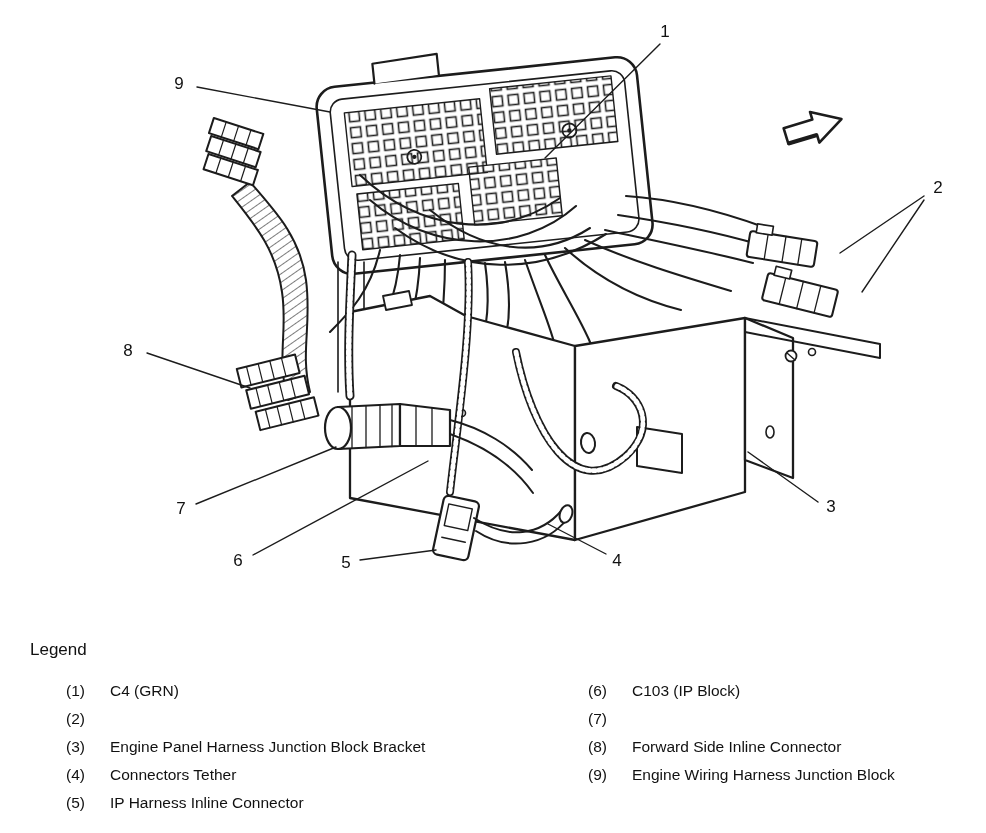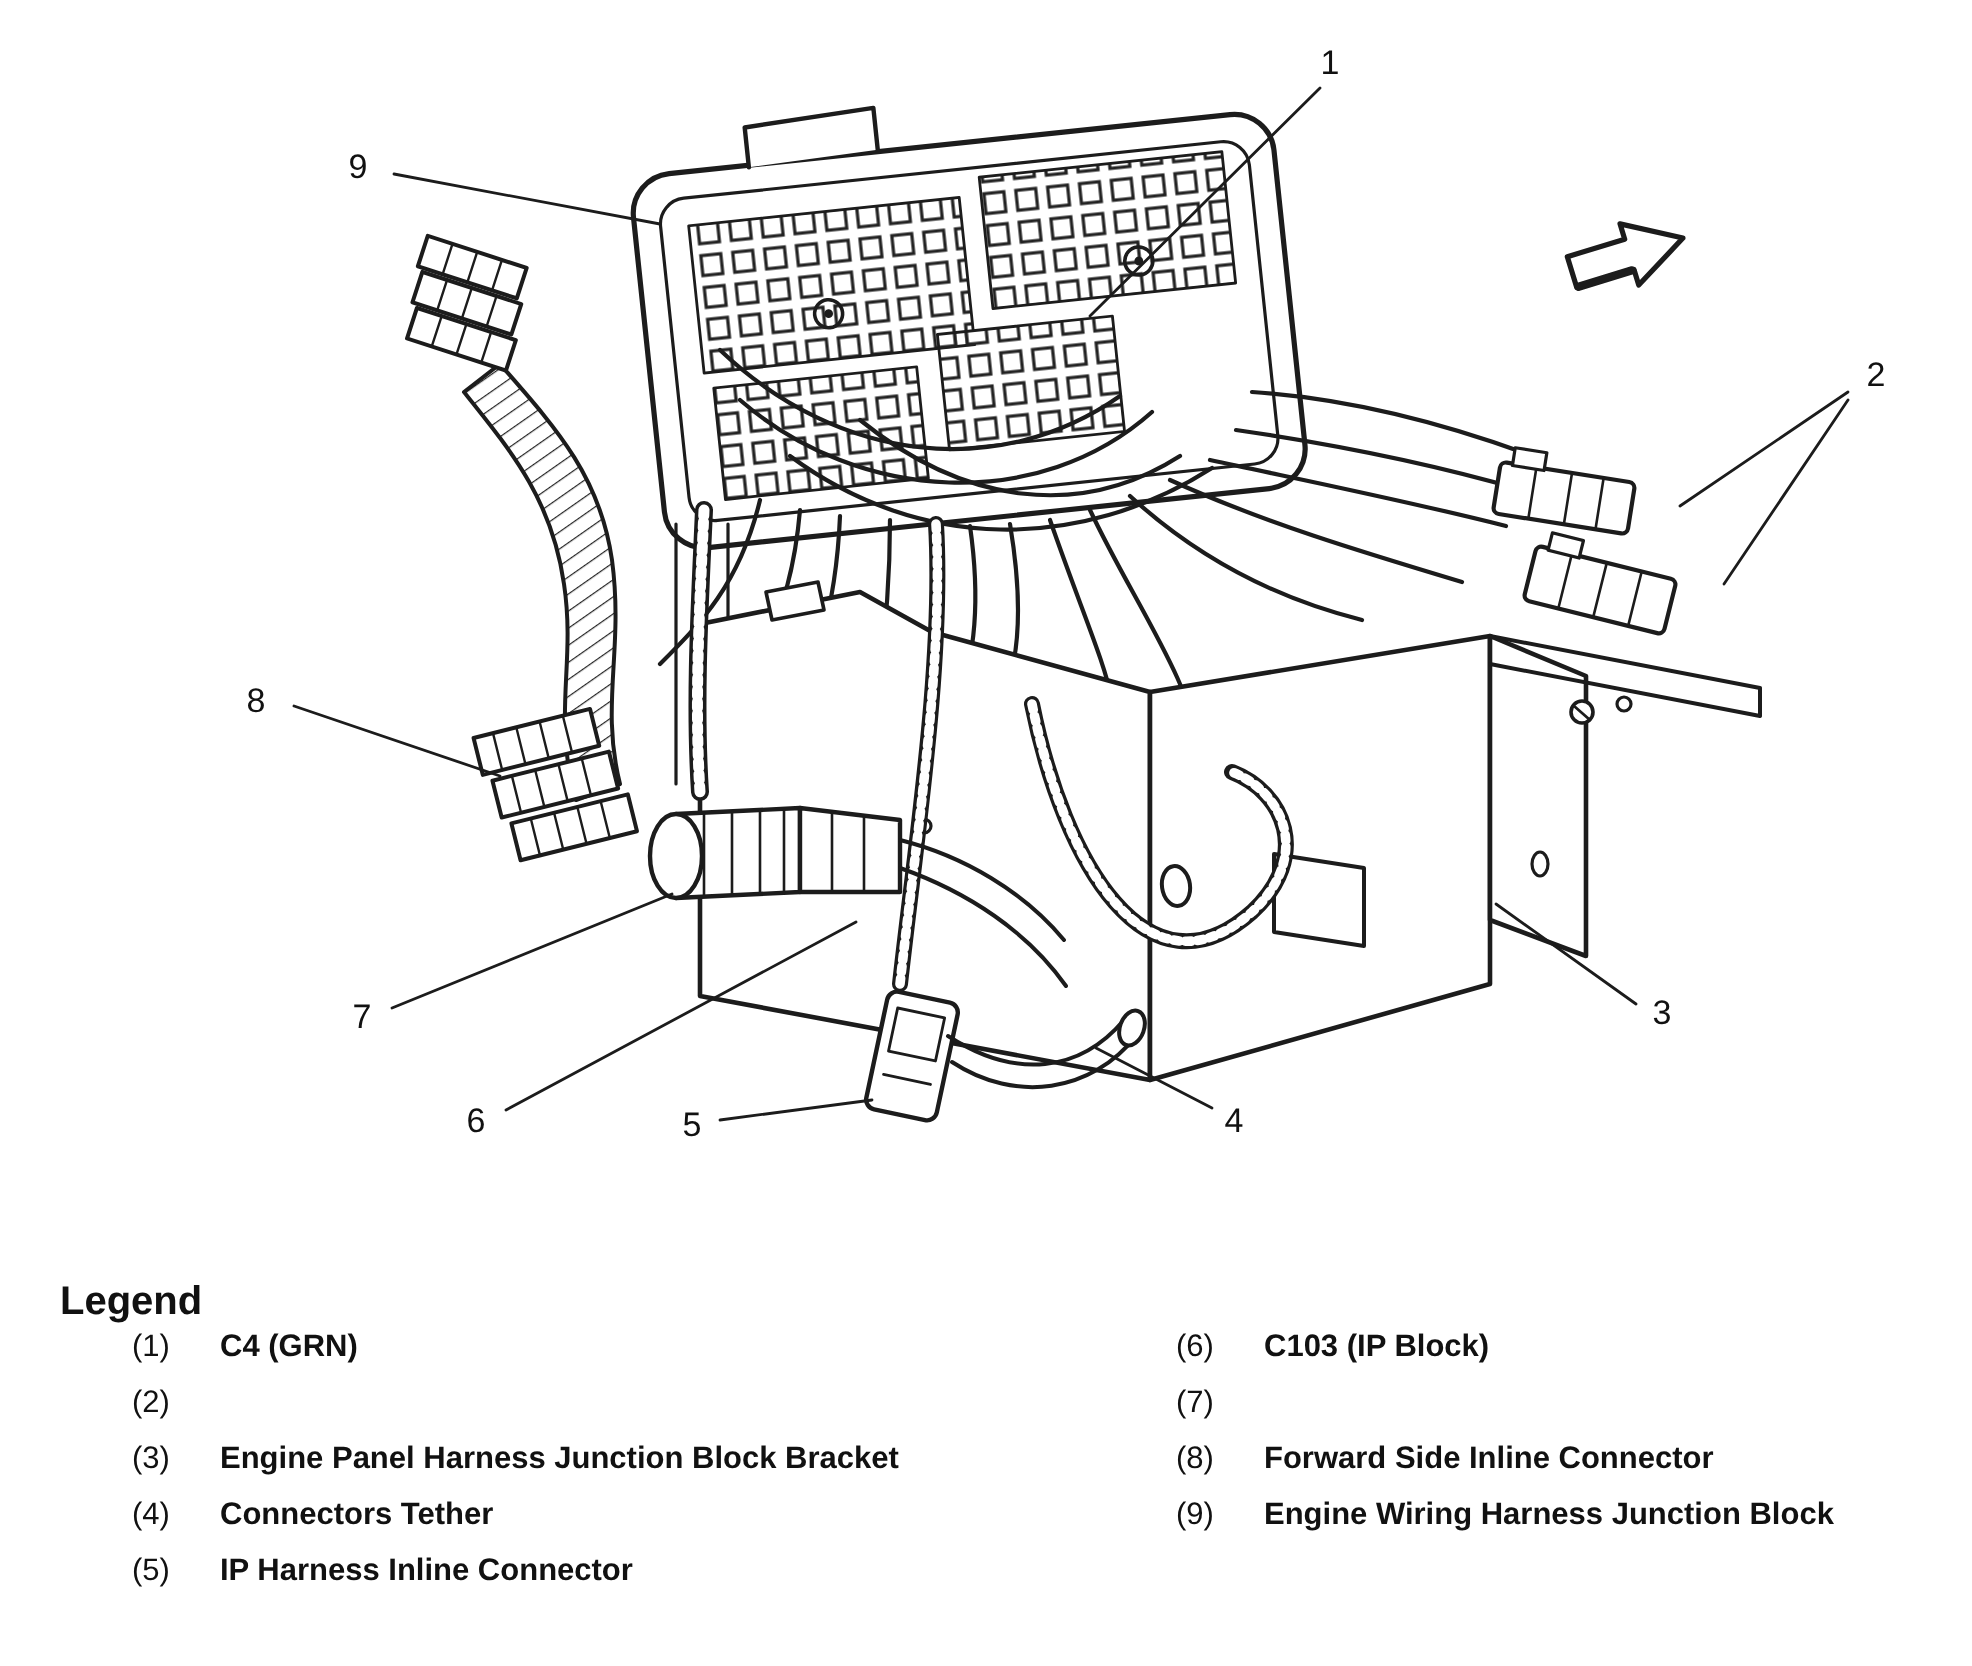--- a/index.html
+++ b/index.html
@@ -8,27 +8,27 @@
     background:#ffffff; overflow:hidden;
     font-family:"Liberation Sans", sans-serif; color:#111;
   }
   #figure { position:relative; width:986px; height:622px; }
   #figure svg { position:absolute; left:0; top:0; }
   .callout {
     position:absolute; transform:translate(-50%,-50%);
     font-size:17px; color:#111; user-select:none;
   }
   #legend { padding-left:30px; padding-top:18px; }
-  #legend-title { font-weight:bold; font-size:20px; }
+  #legend-title { font-weight:normal; font-size:17px; margin-bottom:20px; }
   .legend-cols { display:flex; }
   .legend-col-left { width:520px; padding-left:36px; box-sizing:border-box; }
   .legend-col-right { padding-left:38px; box-sizing:border-box; }
   .legend-row { display:flex; font-size:15.5px; line-height:1.42; margin-bottom:6px; }
   .legend-num { width:44px; flex-shrink:0; }
-  .legend-label { max-width:350px;font-weight:bold; }
+  .legend-label { max-width:350px; }
 </style>
 </head>
 <body>
 
 <div id="page">
 
   <div id="figure">
     <svg width="986" height="622" viewBox="0 0 986 622">
       <defs>
         <pattern id="term" width="16" height="16" patternUnits="userSpaceOnUse">

